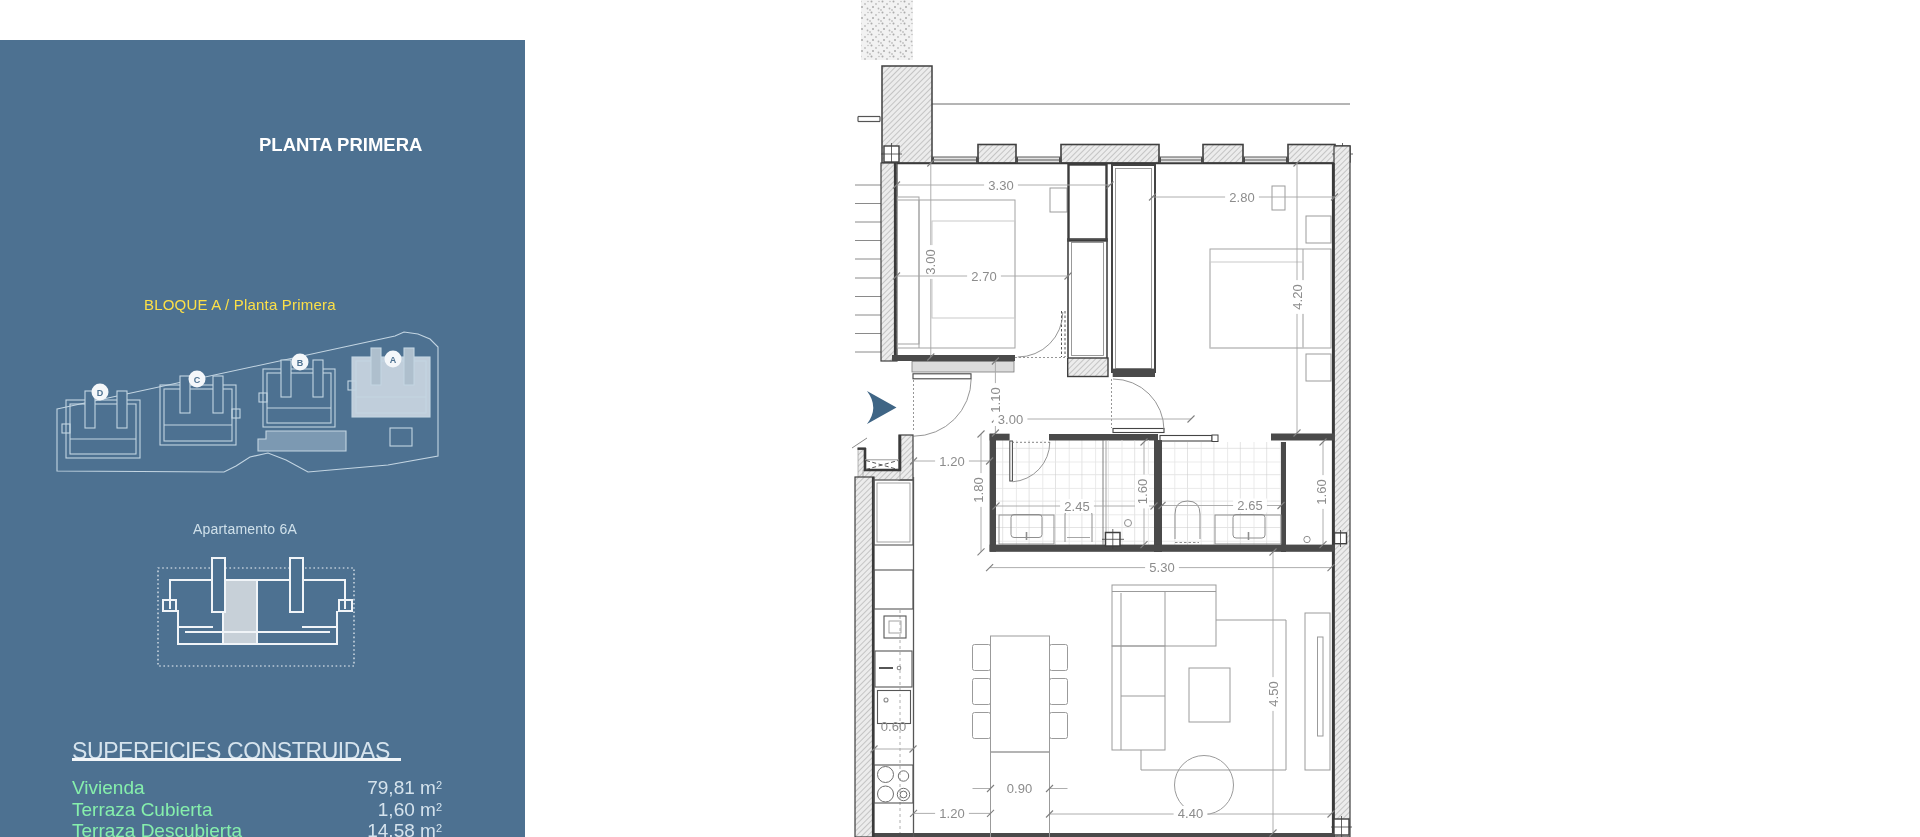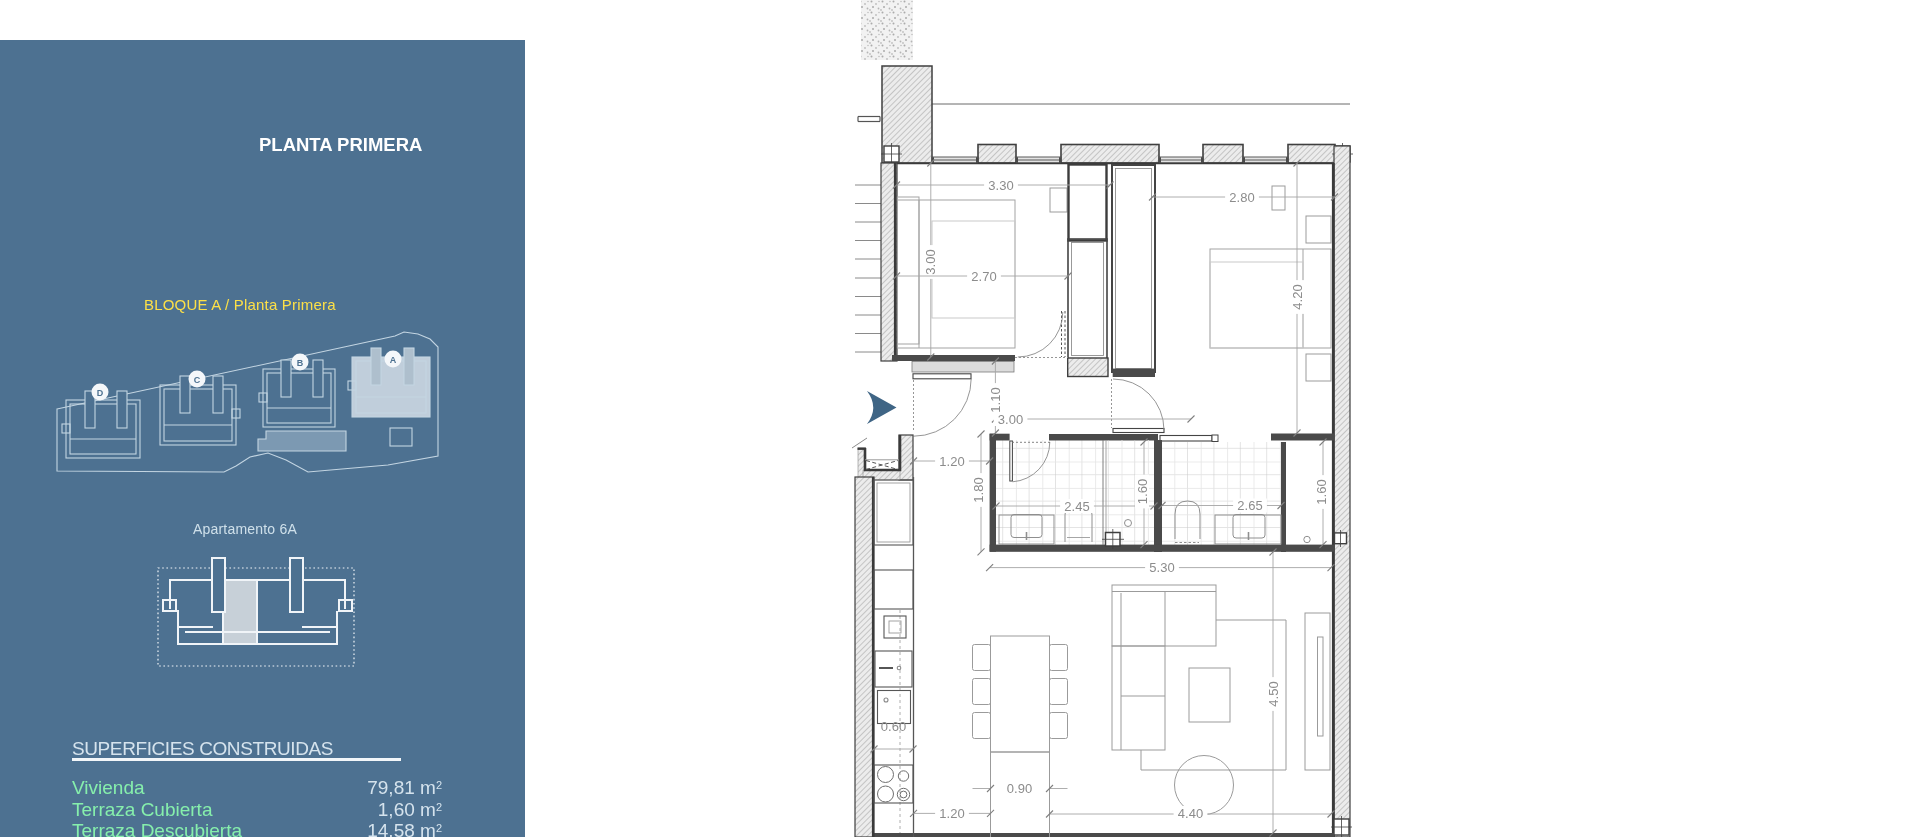--- a/index.html
+++ b/index.html
@@ -14,21 +14,21 @@
 
 <div class="panel">
 
   <div class="ptxt" style="left:259px;top:94px;font-size:18.5px;font-weight:bold;color:#ffffff;letter-spacing:0px;">PLANTA PRIMERA</div>
 
 
   <div class="ptxt" style="left:144px;top:256px;font-size:15px;color:#fde047;letter-spacing:0.2px;">BLOQUE A / Planta Primera</div>
 
   <div class="ptxt" style="left:193px;top:481px;font-size:14px;color:#cfe0ea;letter-spacing:0.2px;">Apartamento 6A</div>
 
-  <div class="ptxt" style="left:72px;top:698px;font-size:19px;color:#d5e3ed;letter-spacing:-0.4px;">SUPERFICIES CONSTRUIDAS</div>
+  <div class="ptxt" style="left:72px;top:698px;font-size:23px;color:#d5e3ed;letter-spacing:-0.4px;">SUPERFICIES CONSTRUIDAS</div>
 
   <div class="abs" style="left:72px;top:718px;width:329px;height:2.5px;background:#f2f6f9;"></div>
 
   <div class="ptxt" style="left:72px;top:737px;font-size:19px;line-height:21.6px;color:#86efac;">Vivienda<br>Terraza Cubierta<br>Terraza Descubierta<br>Voladizos</div>
 
   <div class="ptxt" style="left:242px;top:737px;width:200px;font-size:19px;line-height:21.6px;color:#d5e3ed;text-align:right;">79,81 m<sup style="font-size:11px;">2</sup><br>1,60 m<sup style="font-size:11px;">2</sup><br>14,58 m<sup style="font-size:11px;">2</sup><br>4,16 m<sup style="font-size:11px;">2</sup></div>
 
   <svg class="abs" style="left:0;top:0;" width="472" height="837" viewBox="0 0 472 837" fill="none">
     <g stroke="#c3d5e2" stroke-width="1.1">
 

